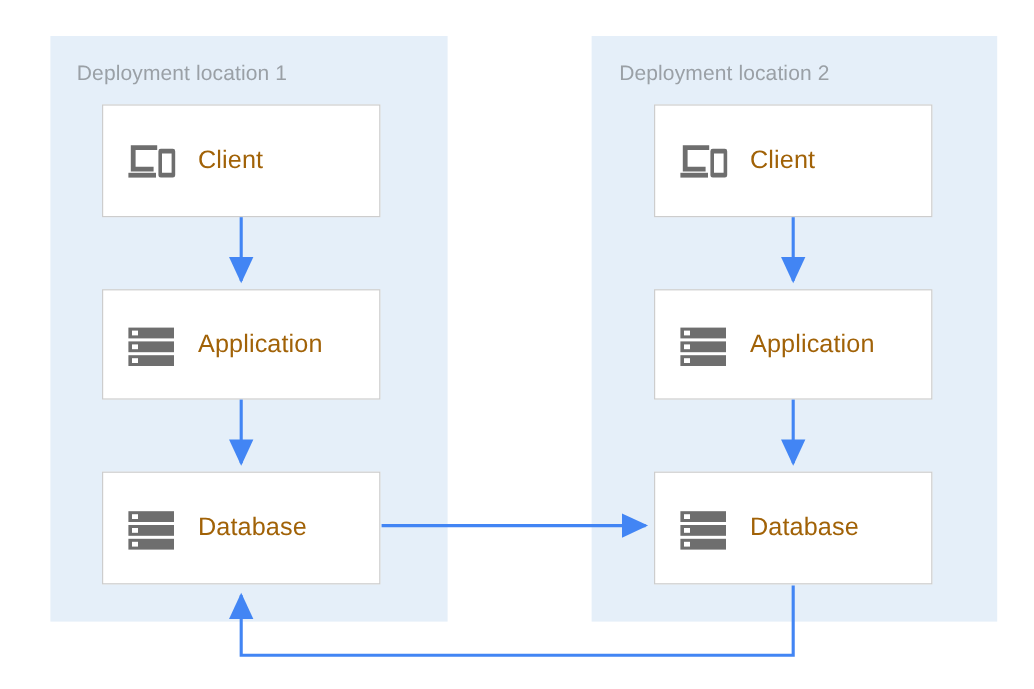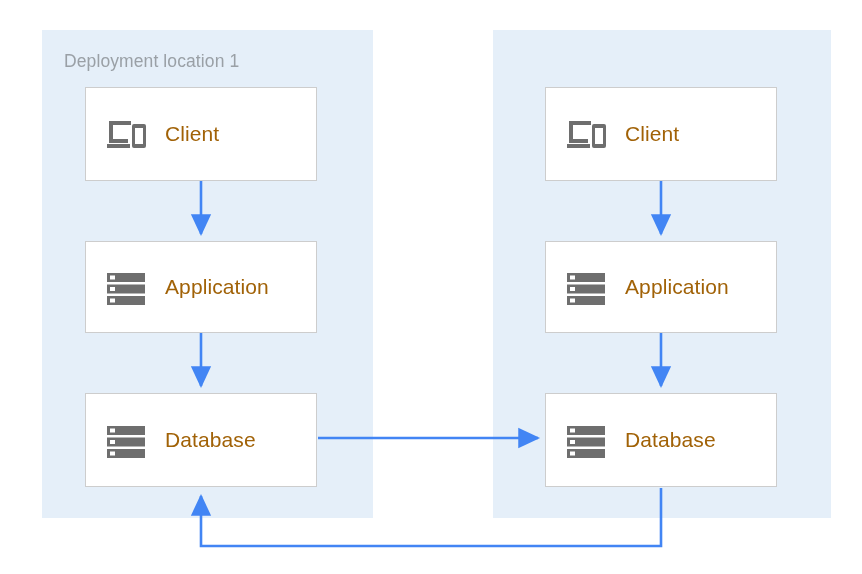--- a/index.html
+++ b/index.html
@@ -84,20 +84,21 @@
 </style>
 </head>
 <body>
 
 <div id="diagram-root">
 
   <div class="region" id="region-1"></div>
   <div class="region" id="region-2"></div>
 
   <div class="region-label" id="region-1-label">Deployment location 1</div>
+  <div class="region-label" id="region-2-label">Deployment location 2</div>
 
   <div class="node" id="node-client-1">
     <span class="node-icon">
       <svg viewBox="0 0 44 44" width="44" height="44" aria-hidden="true">
 
         <path d="M5 9 h22 v4 H9 v14 h15 v4 H5 Z" fill="#6e6e6e"></path>
 
         <rect x="3" y="32" width="23" height="4" fill="#6e6e6e"></rect>
 
         <path d="M30 12 h10 a2 2 0 0 1 2 2 v20 a2 2 0 0 1 -2 2 h-10 a2 2 0 0 1 -2 -2 v-20 a2 2 0 0 1 2 -2 z

